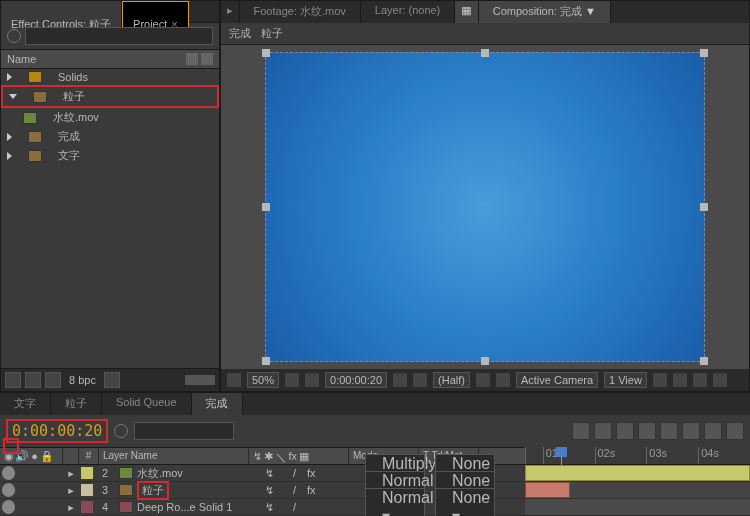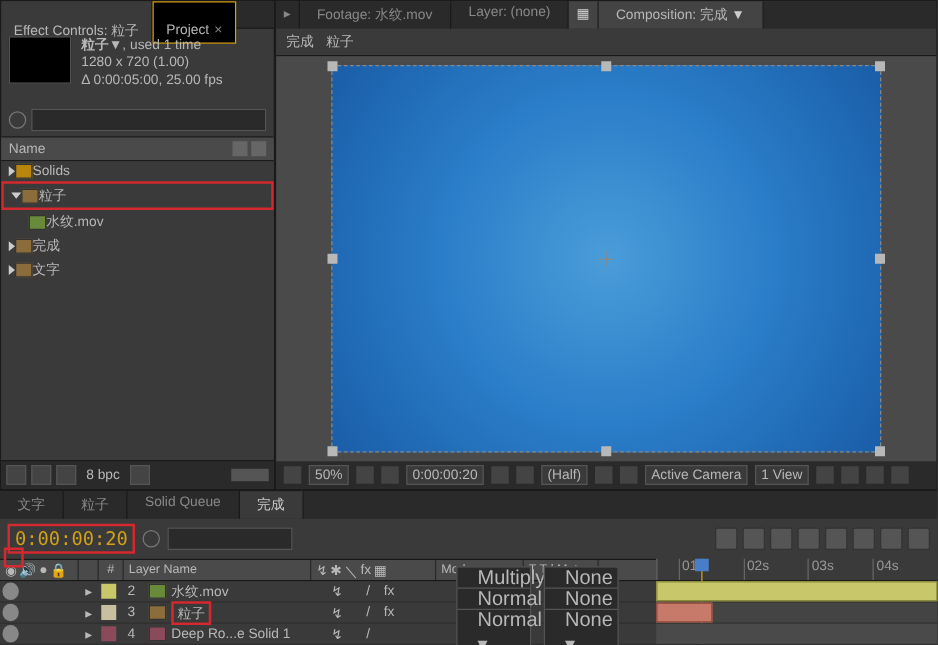--- a/index.html
+++ b/index.html
@@ -15,21 +15,21 @@
 .project-info { display: flex; padding: 6px; height: 60px; }
 .thumb { width: 50px; height: 38px; background: #000; border: 1px solid #555; }
 .info-text { margin-left: 8px; line-height: 14px; }
 .search-row { display: flex; padding: 4px 6px; align-items: center; gap: 4px; }
 .search-icon { width: 14px; height: 14px; border: 1px solid #777; border-radius: 50%; position: relative; }
 .search-input { flex: 1; background: #2a2a2a; border: 1px solid #555; height: 18px; padding: 0 4px; color: #ccc; }
 .project-header { background: #4a4a4a; padding: 3px 6px; border-top: 1px solid #1a1a1a; border-bottom: 1px solid #1a1a1a; display: flex; justify-content: space-between; }
 .hdr-icons { display: flex; gap: 3px; }
 .hdr-ic { width: 12px; height: 12px; background: #666; }
 .project-list { flex: 1; background: #3a3a3a; overflow: auto; }
-.proj-item { display: flex; align-items: center; padding: 2px 6px; gap: 0; }
+.proj-item { display: flex; align-items: center; padding: 2px 6px; gap: 16px; }
 .proj-item.highlighted { border: 2px solid #d4292e; }
 .tri { width: 0; height: 0; border-left: 5px solid #ccc; border-top: 4px solid transparent; border-bottom: 4px solid transparent; }
 .tri.open { border-left: 4px solid transparent; border-right: 4px solid transparent; border-top: 5px solid #ccc; border-bottom: none; }
 .item-icon { width: 14px; height: 12px; background: #b8860b; border: 1px solid #333; }
 .item-icon.comp { background: #8a6d3b; }
 .item-icon.mov { background: #6a8a3b; }
 .item-icon.folder { background: #b8860b; }
 .indent { margin-left: 16px; }
 .proj-bottom { display: flex; background: #2a2a2a; padding: 3px 4px; gap: 4px; border-top: 1px solid #1a1a1a; }
 .bt-ic { width: 16px; height: 16px; background: #444; border: 1px solid #555; }
@@ -94,28 +94,20 @@
 <body>
 
 <div class="app">
   <div class="top-row">
 
     <div class="project-panel">
       <div class="panel-tabs">
         <div class="panel-tab inactive"><span>Effect Controls: 粒子</span></div>
         <div class="panel-tab active"><span>Project</span><span class="tab-close">×</span></div>
       </div>
-      <div class="project-info">
-        <div class="thumb"></div>
-        <div class="info-text">
-          <div><b>粒子▼</b><span>, used 1 time</span></div>
-          <div>1280 x 720 (1.00)</div>
-          <div>Δ 0:00:05:00, 25.00 fps</div>
-        </div>
-      </div>
       <div class="search-row">
         <div class="search-icon"></div>
         <input class="search-input" style="">
       </div>
       <div class="project-header">
         <span>Name</span>
         <div class="hdr-icons">
             <div class="hdr-ic"></div>
             <div class="hdr-ic"></div>
           </div>

